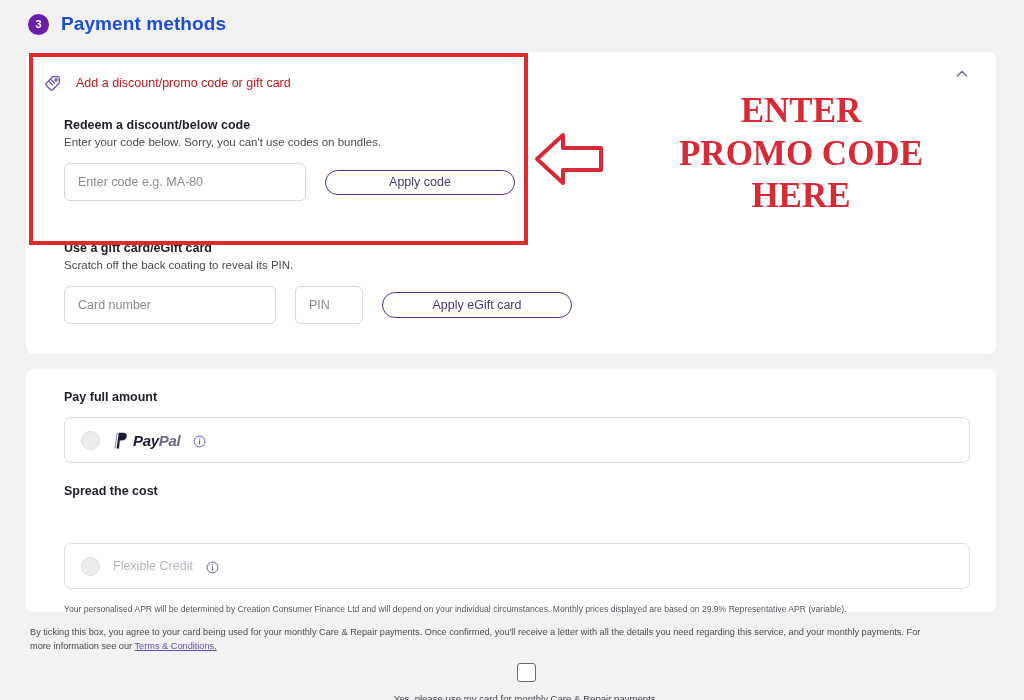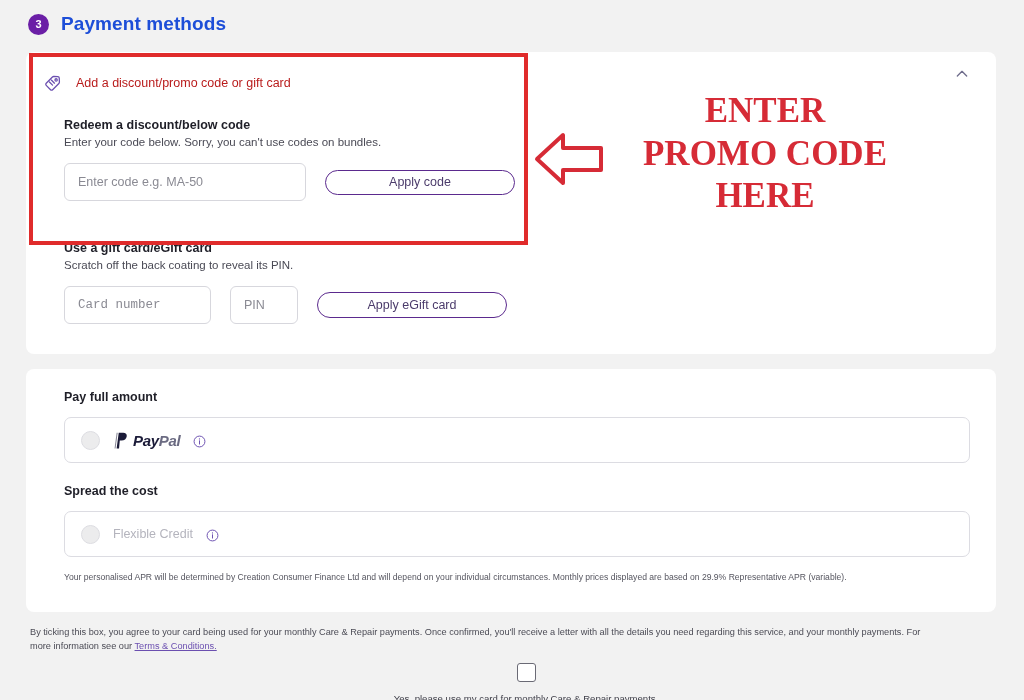--- a/index.html
+++ b/index.html
@@ -97,21 +97,21 @@
     border: 1px solid #d7d7dd;
     border-radius: 6px;
     background: #fff;
     display: flex;
     align-items: center;
     padding: 0 13px;
     font-size: 12.5px;
     color: #8a8a93;
   }
   #promo-input { width: 242px; }
-  #giftcard-number { width: 147px; font-family: Liberation Mono, monospace; }
+  #giftcard-number { width: 212px; }
   #giftcard-pin { width: 68px; }
   .pill-btn {
     height: 25px;
     min-width: 190px;
     border: 1.6px solid #5b2a8e;
     border-radius: 14px;
     background: #fff;
     color: #4b3b6b;
     font-size: 12.5px;
     display: flex;
@@ -164,21 +164,21 @@
     box-shadow: 0 0 0 0 transparent;
   }
   .opt-label { font-size: 12.5px; color: #3a3a44; }
   .opt-label.muted { color: #b4b4bd; }
   .info-icon { width: 13px; height: 13px; flex: 0 0 auto; }
   .paypal-logo { display: flex; align-items: center; gap: 5px; justify-content: center; }
   .pp-mark { width: 15px; height: 17px; }
   .pp-text { font-size: 15px; font-weight: bold; font-style: italic; letter-spacing: -.3px; }
   .pp-pay { color: #1b1b38; }
   .pp-pal { color: #6b6b82; }
-  .full-wide { width: 100%; }
+  .full-wide { width: 100%; margin-top: 32px; }
   .apr-note {
     font-size: 8.6px;
     color: #55555f;
     padding: 15px 26px 0 38px;
     margin: 0;
     line-height: 1.2;
   }
 
   
   .disclaimer {
@@ -223,21 +223,21 @@
     position: absolute;
     left: 533px;
     top: 131px;
     width: 72px;
     height: 56px;
     z-index: 41;
     pointer-events: none;
   }
   #annot-text {
     position: absolute;
-    left: 600px;
+    left: 636px;
     top: 90px;
     width: 330px;
     text-align: center;
     font-family: "Liberation Serif", serif;
     font-weight: bold;
     font-size: 35px;
     line-height: 1.22;
     color: #d62b36;
     z-index: 41;
     pointer-events: none;
@@ -267,21 +267,21 @@
       <svg viewBox="0 0 24 24" width="16" height="16" fill="none" stroke="#6f6d8c" stroke-width="2" stroke-linecap="round" stroke-linejoin="round">
         <polyline points="5,15 12,8 19,15"></polyline>
       </svg>
     </span>
   </div>
 
   <div class="sec">
     <p class="sec-title">Redeem a discount/below code</p>
     <p class="sec-sub">Enter your code below. Sorry, you can't use codes on bundles.</p>
     <div class="row">
-      <div class="field" id="promo-input">Enter code e.g. MA-50</div>
+      <div class="field" id="promo-input">Enter code e.g. MA-80</div>
       <div class="pill-btn">Apply code</div>
     </div>
   </div>
 
   <div class="sec" style="padding-top:18px;">
     <p class="sec-title">Use a gift card/eGift card</p>
     <p class="sec-sub">Scratch off the back coating to reveal its PIN.</p>
     <div class="row" id="apply-gift-row">
       <div class="field" id="giftcard-number">Card number</div>
       <div class="field" id="giftcard-pin">PIN</div>

